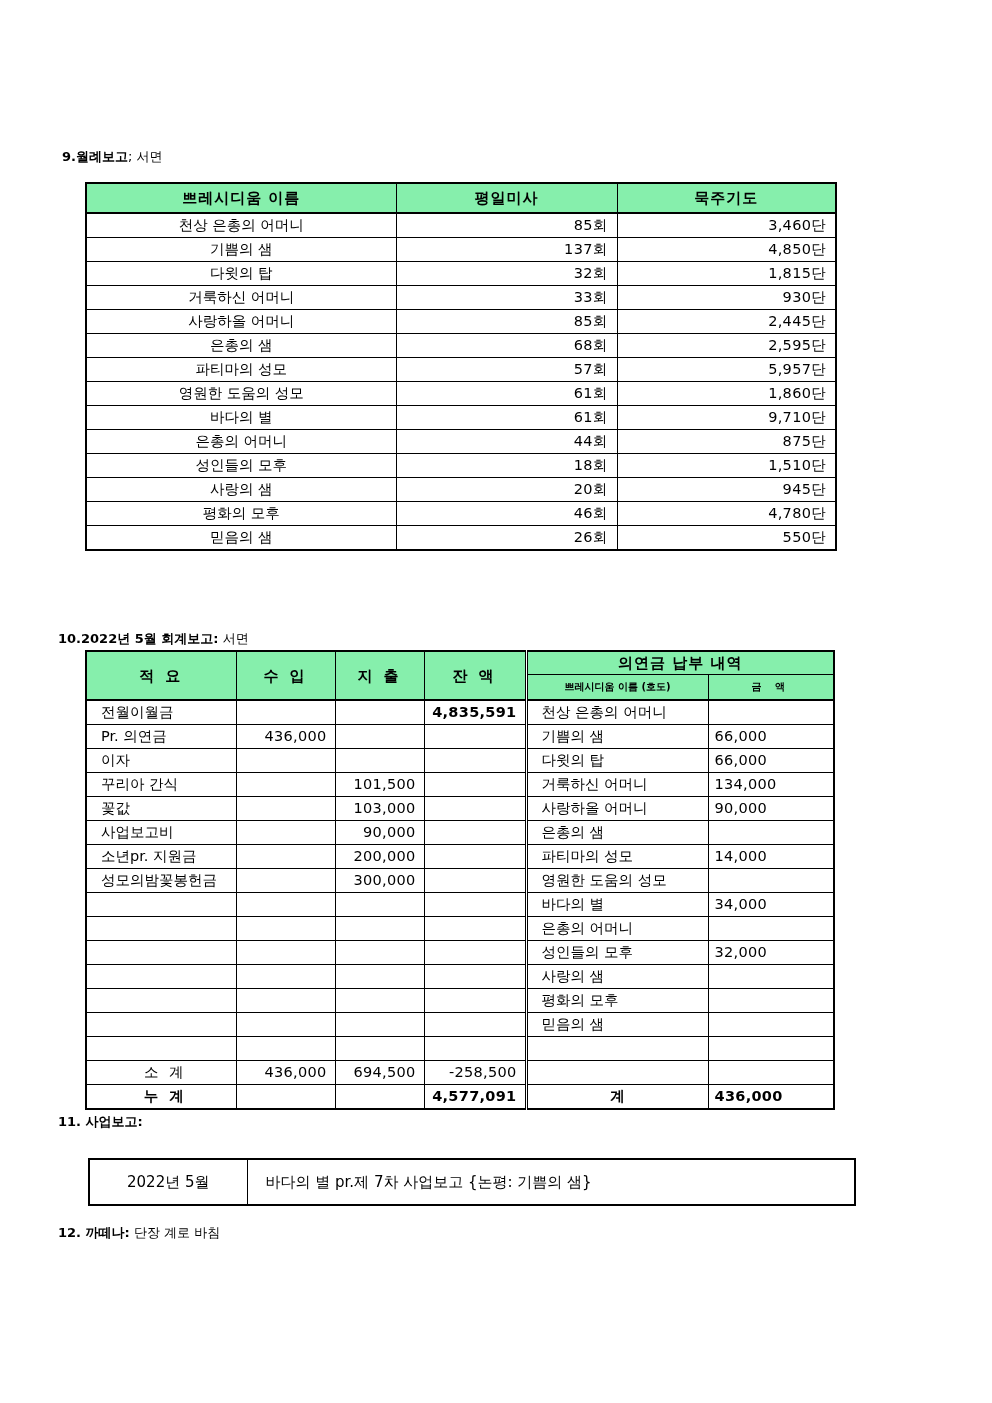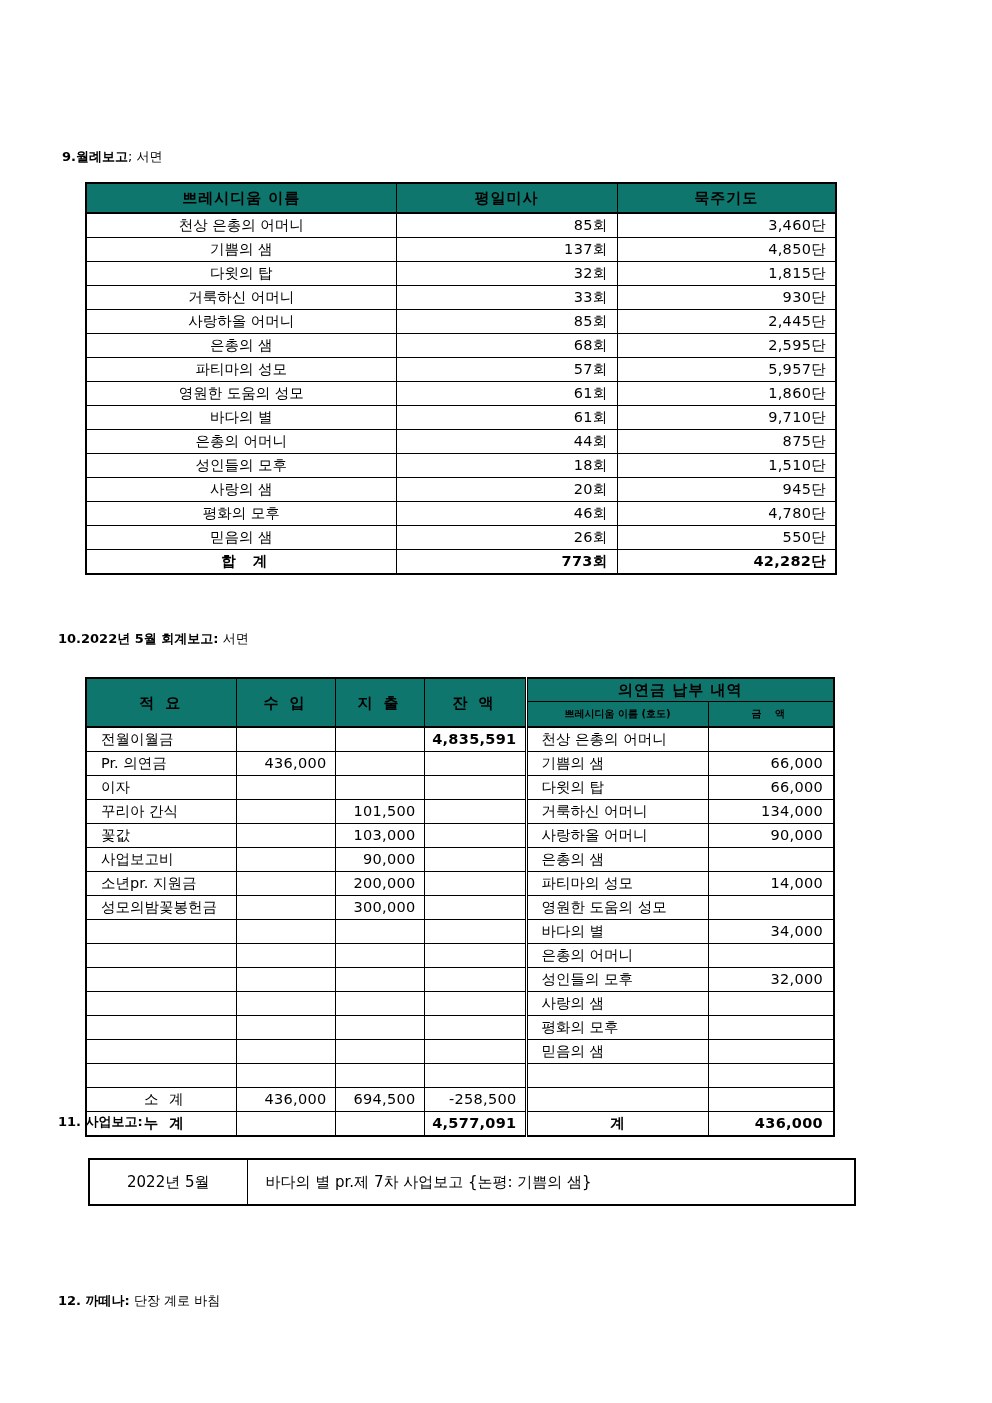--- a/index.html
+++ b/index.html
@@ -51,21 +51,21 @@
     padding: 0 6px;
     height: 23px;
     line-height: 23px;
     overflow: hidden;
     white-space: nowrap;
     color: #000;
     background: #fff;
   }
   table.doc th {
     font-weight: 700;
-    background: #0f766e;
+    background: #86efac;
     text-align: center;
     letter-spacing: 1px;
   }
 
   
   #tbl-monthly {
     left: 85px;
     top: 182px;
     width: 752px;
   }
@@ -90,21 +90,20 @@
   #tbl-monthly tr.total td.name {
     letter-spacing: 6px;
     padding-left: 18px;
   }
 
   
   #tbl-account {
     left: 85px;
     top: 650px;
     width: 668px;
-    margin-top: 27px;
   }
   #tbl-account th {
     font-size: 15px;
     letter-spacing: 3px;
   }
   #tbl-account th.grp {
     letter-spacing: 1px;
     height: 22px;
     line-height: 22px;
   }
@@ -132,21 +131,21 @@
     text-align: right;
     padding-right: 8px;
     letter-spacing: 0.3px;
   }
   #tbl-account td.pname {
     text-align: left;
     padding-left: 14px;
     border-left: 3px double #000;
   }
   #tbl-account td.pamt {
-    text-align: right;
+    text-align: left;
     padding-right: 10px;
     letter-spacing: 0.3px;
   }
   #tbl-account td.bold {
     font-weight: 700;
   }
   #tbl-account tr.subtotal td.desc,
   #tbl-account tr.grandtotal td.desc {
     text-align: center;
     letter-spacing: 3px;
@@ -269,25 +268,20 @@
         </tr>
         <tr>
           <td class="name">평화의 모후</td>
           <td class="num">46회</td>
           <td class="num">4,780단</td>
         </tr>
         <tr>
           <td class="name">믿음의 샘</td>
           <td class="num">26회</td>
           <td class="num">550단</td>
-        </tr>
-        <tr class="total">
-          <td class="name">합  계</td>
-          <td class="num">773회</td>
-          <td class="num">42,282단</td>
         </tr>
       </tbody>
   </table>
 
   <div class="heading" style="left:58px; top:630px;">
     <span>10.</span><span>2022년 5월 회계보고:</span><span class="sub"> 서면</span>
   </div>
 
   <table class="doc" id="tbl-account">
     <colgroup>
@@ -462,18 +456,18 @@
       <col>
     </colgroup>
     <tbody>
       <tr>
         <td class="when">2022년 5월</td>
         <td class="what">바다의 별 pr.제 7차 사업보고 {논평: 기쁨의 샘}</td>
       </tr>
     </tbody>
   </table>
 
-  <div class="heading" style="left:58px; top:1292px;">
+  <div class="heading" style="left:58px; top:1224px;">
     <span>12.</span>
     <span>까떼나:</span><span class="sub"> 단장 계로 바침</span>
   </div>
 
 </div>
 
 </body></html>

